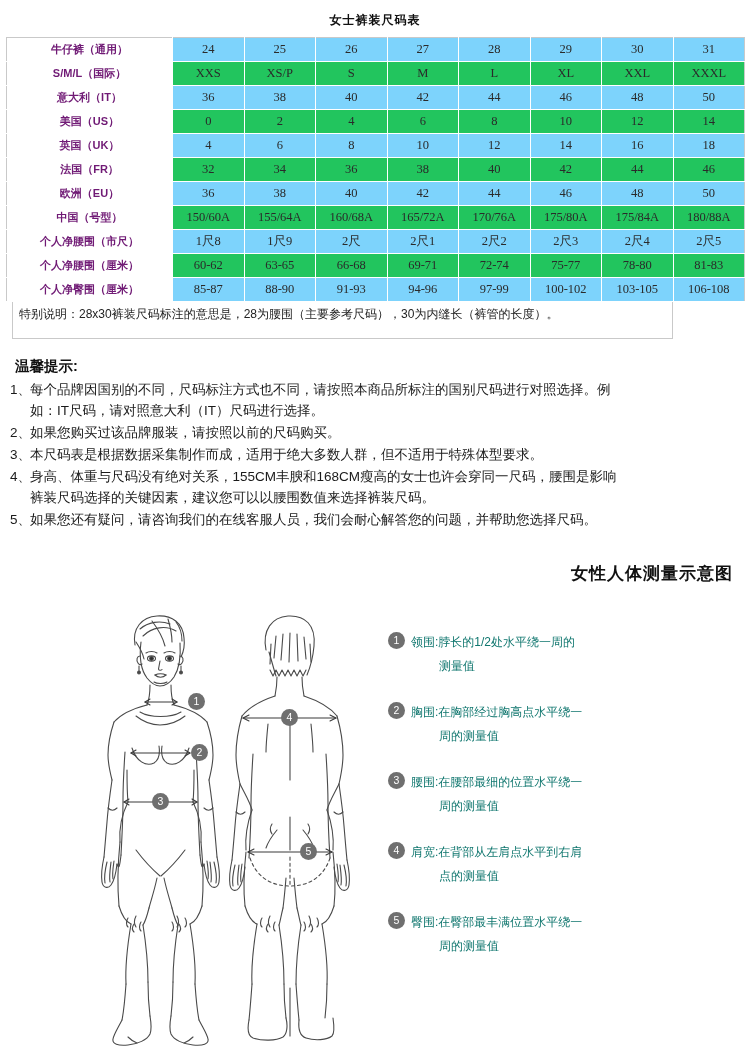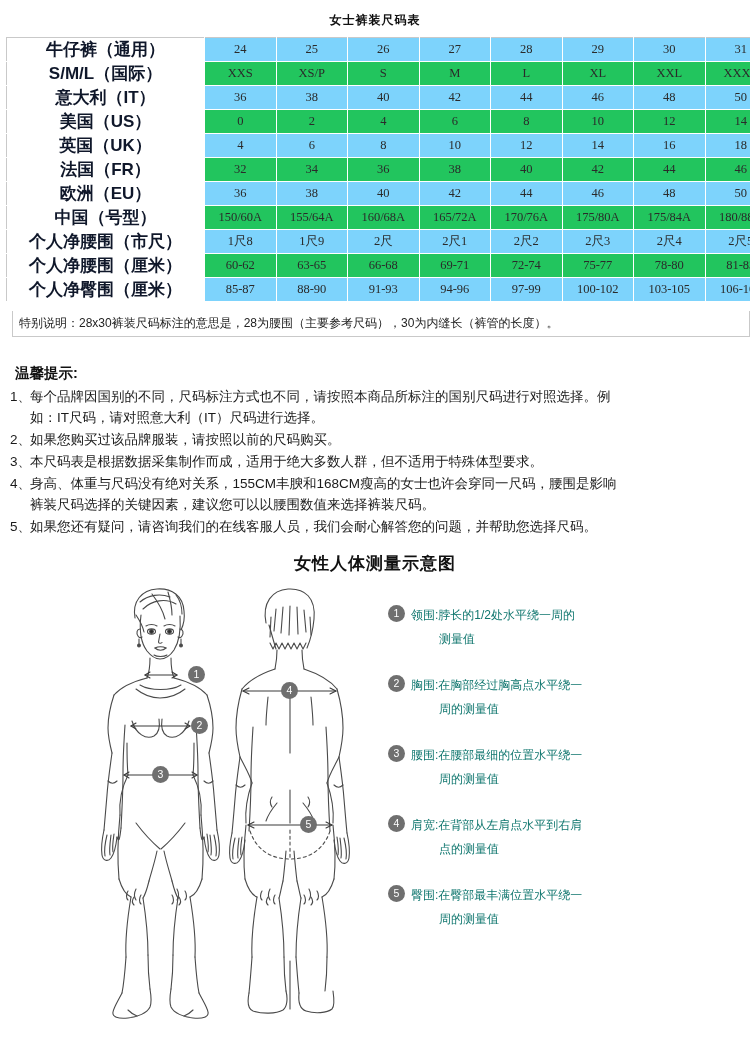--- a/index.html
+++ b/index.html
@@ -22,27 +22,27 @@
     text-align: center;
     font-family: "Liberation Sans", "DejaVu Sans", sans-serif;
     font-weight: bold;
     font-size: 12px;
     letter-spacing: 1px;
     color: #111;
     margin: 0;
     padding: 12px 0 8px 0;
   }
   .section-title {
-    text-align: center;
+    text-align: right;
     font-family: "Liberation Sans", "DejaVu Sans", sans-serif;
     font-weight: bold;
     font-size: 17px;
     letter-spacing: 1px;
     color: #111;
-    margin: 0;
+    margin: 17px;
     padding: 0 0 10px 0;
   }
 
   
   .table-wrap {
     padding: 0 6px;
   }
   table.size-table {
     width: 738px;
     border-collapse: collapse;
@@ -57,46 +57,46 @@
     border-top: 1px solid #ffffff;
     border-bottom: 1px solid #ffffff;
     border-left: 1px solid #ffffff;
     border-right: 1px solid #ffffff;
     padding: 0 2px;
     white-space: nowrap;
     overflow: hidden;
   }
   table.size-table tr:first-child td { border-top: 1px solid #c9c9c9; }
   table.size-table td.rowhead {
-    width: 198px;
+    width: 166px;
     font-family: "Liberation Sans", "DejaVu Sans", sans-serif;
     font-weight: bold;
-    font-size: 17px;
-    color: #0f172a;
+    font-size: 11px;
+    color: #701a75;
     background: #ffffff !important;
     border-left: 1px solid #c9c9c9;
     letter-spacing: 0px;
   }
   table.size-table td.cell {
     width: 71.5px;
     color: #2a2a2a;
     font-size: 12.5px;
   }
   tr.shade td.cell { background: #7dd3fc; }
   tr.plain td.cell { background: #22c55e; }
   td.cell.last { border-right: 1px solid #c9c9c9; }
 
   .note-row {
-    width: 738px;
-    margin: 9px 6px;
+    width: 661px;
+    margin: 0 6px;
     border: 1px solid #c9c9c9;
     border-top: none;
     font-size: 12px;
     line-height: 20px;
-    padding: 2px 6px 3px 6px;
+    padding: 2px 6px 14px 6px;
     color: #222;
     font-family: "Liberation Sans", "DejaVu Sans", sans-serif;
     white-space: nowrap;
   }
 
   
   .tips {
     padding: 18px 8px 0 8px;
     font-family: "Liberation Sans", "DejaVu Sans", sans-serif;
   }

